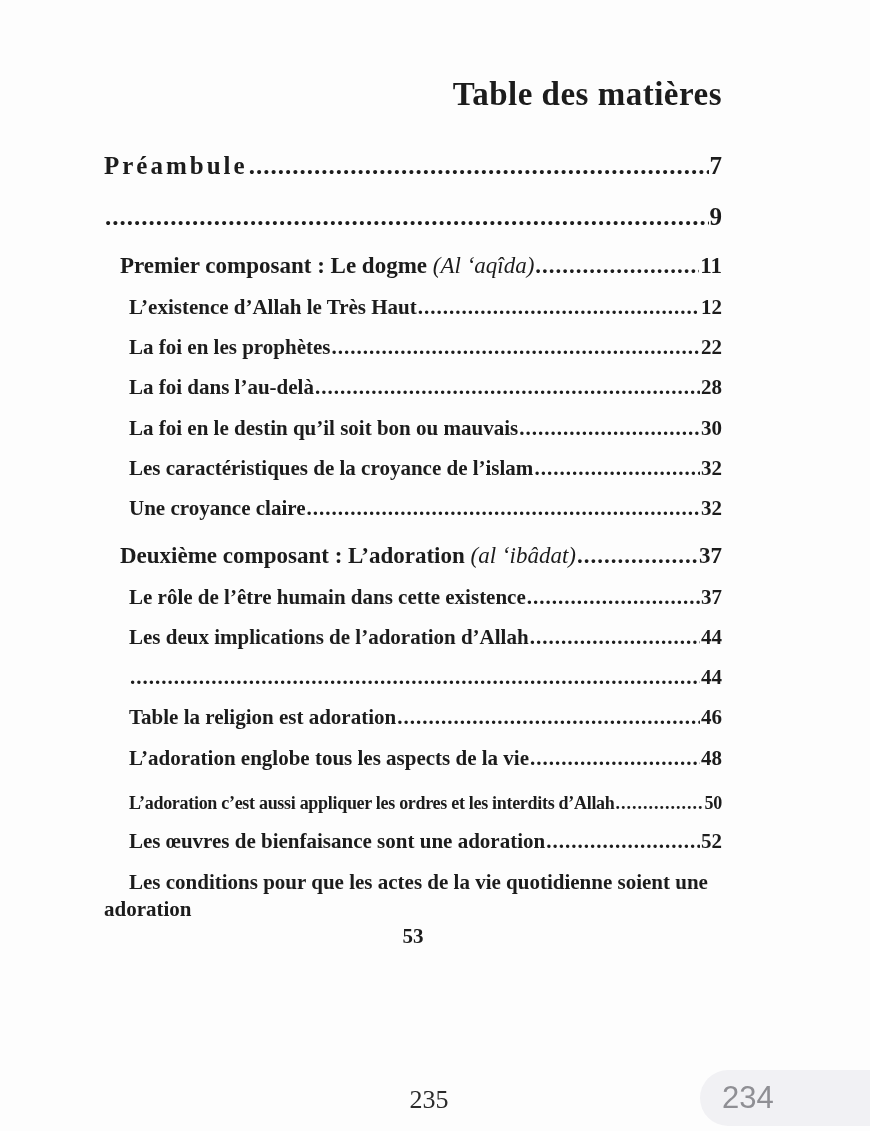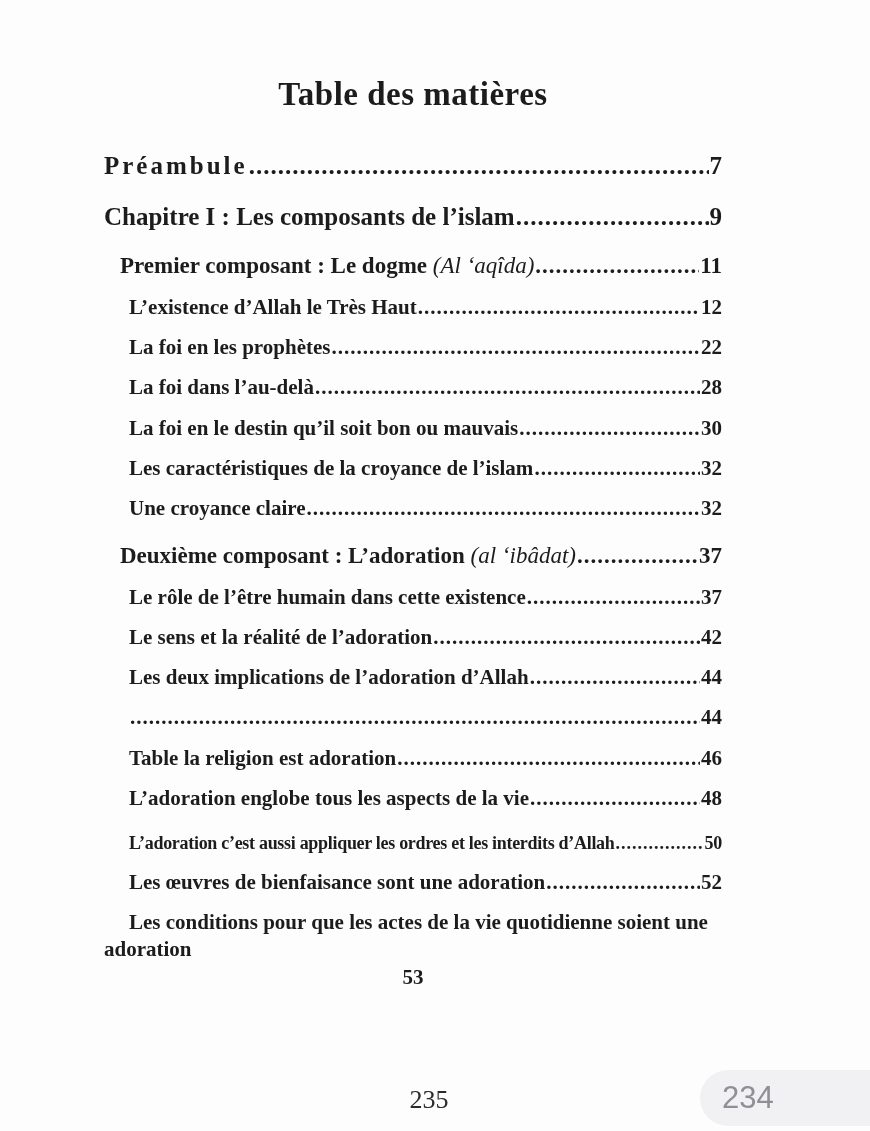--- a/index.html
+++ b/index.html
@@ -9,21 +9,21 @@
     background:#fdfdfd;
     color:#1c1c1c;
     font-family:"Liberation Serif", serif;
     overflow:hidden;
   }
   .toc { position:absolute; left:104px; top:74px; width:618px; }
   .title {
     margin:0;
     font-size:33px; font-weight:bold;
     line-height:40px;
-    text-align:center;
+    text-align:right;
     letter-spacing:0.5px;
   }
   .list { margin-top:36px; }
   .row {
     display:flex;
     align-items:center;
     font-weight:bold;
     line-height:1.3;
   }
   .lvl0 { font-size:25px; margin-top:18px; }
@@ -76,21 +76,20 @@
 <div class="page">
   <div class="toc">
     <h1 class="title">Table des matières</h1>
     <div class="list">
         <div class="row lvl0 lsp">
           <span class="label"><span>Préambule</span></span>
           <span class="dots"></span>
           <span class="pg">7</span>
         </div>
         <div class="row lvl0">
-          <span class="label"><span>Chapitre I : Les composants de l’islam</span></span>
           <span class="dots"></span>
           <span class="pg">9</span>
         </div>
         <div class="row lvl1">
           <span class="label"><span>Premier composant : Le dogme </span><span class="it">(Al ‘aqîda)</span></span>
           <span class="dots"></span>
           <span class="pg">11</span>
         </div>
         <div class="row lvl2">
           <span class="label"><span>L’existence d’Allah le Très Haut</span></span>
@@ -126,25 +125,20 @@
           <span class="label"><span>Deuxième composant : L’adoration </span><span class="it">(al ‘ibâdat)</span></span>
           <span class="dots"></span>
           <span class="pg">37</span>
         </div>
         <div class="row lvl2">
           <span class="label"><span>Le rôle de l’être humain dans cette existence</span></span>
           <span class="dots"></span>
           <span class="pg">37</span>
         </div>
         <div class="row lvl2">
-          <span class="label"><span>Le sens et la réalité de l’adoration</span></span>
-          <span class="dots"></span>
-          <span class="pg">42</span>
-        </div>
-        <div class="row lvl2">
           <span class="label"><span>Les deux implications de l’adoration d’Allah</span></span>
           <span class="dots"></span>
           <span class="pg">44</span>
         </div>
         <div class="row lvl2">
           <span class="dots"></span>
           <span class="pg">44</span>
         </div>
         <div class="row lvl2">
           <span class="label"><span>Table la religion est adoration</span></span>

